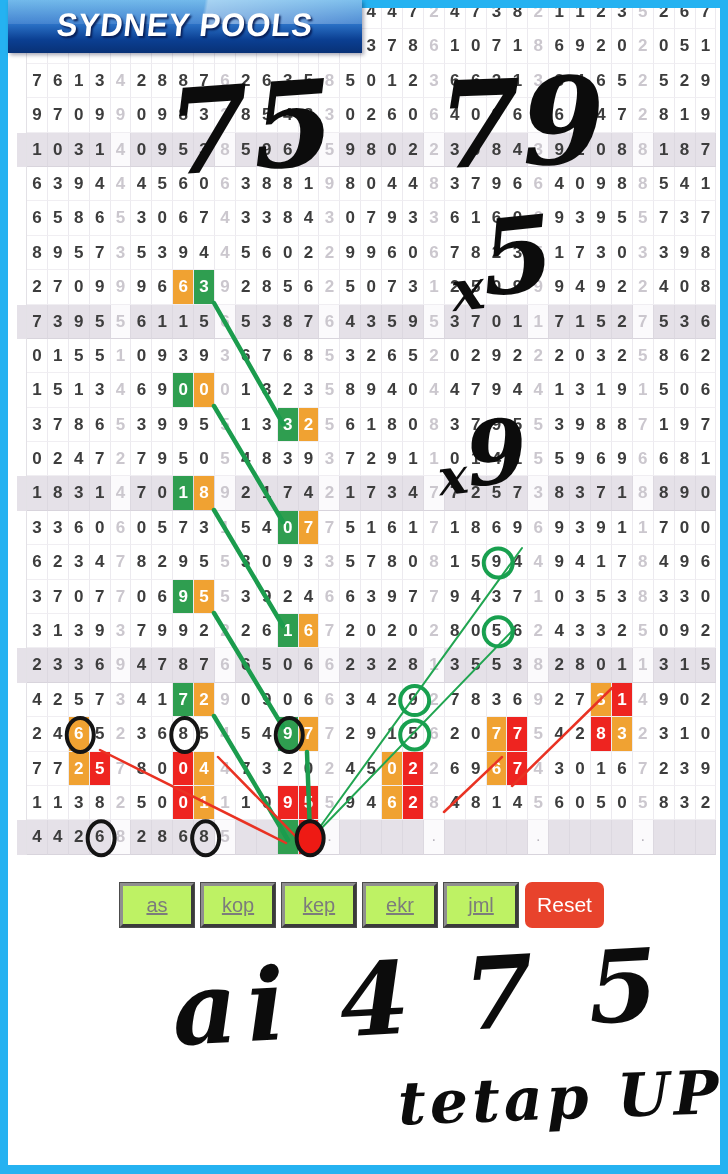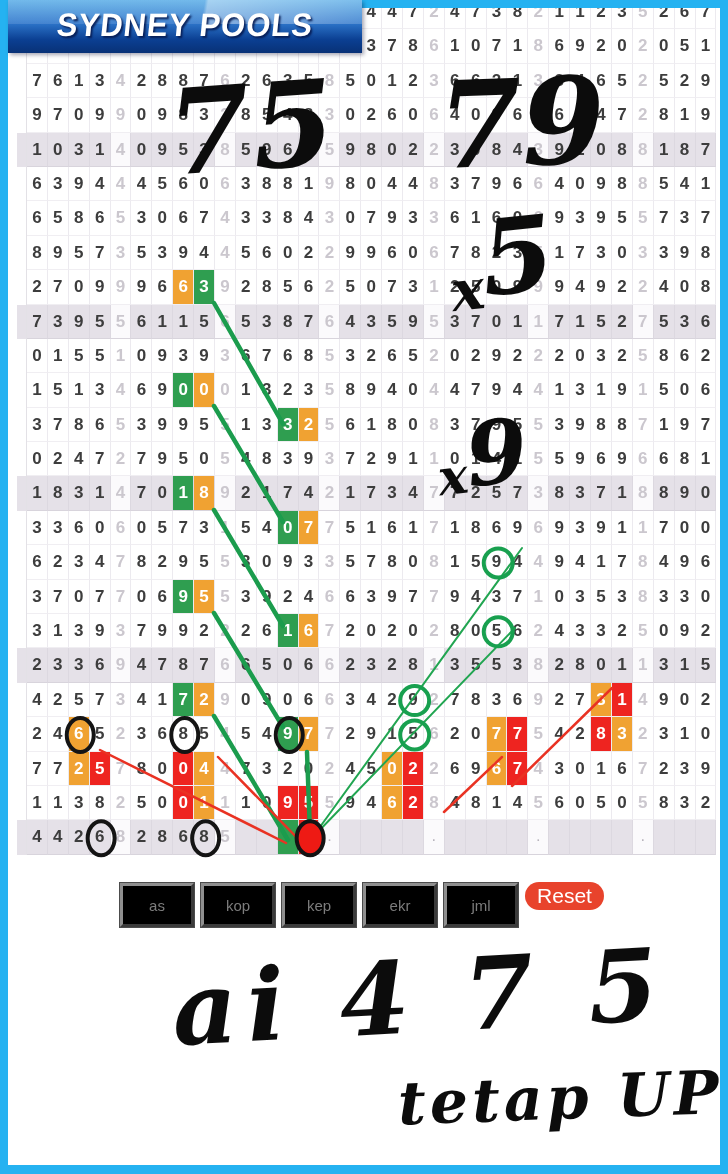--- a/index.html
+++ b/index.html
@@ -49,26 +49,26 @@
   #hand-79{left:438px;top:52px;font-size:120px;transform:rotate(-2deg);}
   #hand-x5 .x{font-size:56px;vertical-align:-12px;}
   #hand-x5{left:448px;top:196px;font-size:104px;transform:rotate(-6deg);}
   #hand-x9 .x{font-size:50px;vertical-align:-6px;}
   #hand-x9{left:436px;top:402px;font-size:88px;transform:rotate(-6deg);}
   #hand-ai{left:172px;top:938px;font-size:100px;transform:rotate(-3deg);letter-spacing:10px;}
   #hand-ups{left:398px;top:1062px;font-size:60px;transform:rotate(-2deg);letter-spacing:4px;}
 
   
   #btnbar{position:absolute;left:120px;top:883px;display:flex;gap:7px;z-index:15;}
-  .pbtn{width:74px;height:44px;box-sizing:border-box;background:#000000;
+  .pbtn{width:74px;height:44px;box-sizing:border-box;background:#bef264;
         border:3px outset #8f8f8f;outline:1px solid #4c4c4c;
-        color:#7c7c7c;font-size:15px;font-family:"Liberation Sans",sans-serif;
-        display:flex;align-items:center;justify-content:center;cursor:pointer;}
-  #reset-btn{width:79px;height:28px;margin-top:-1px;background:#e8432c;border:none;outline:none;
-        border-radius:16px;color:#fff;font-size:21px;display:flex;align-items:center;
+        color:#7c7c7c;font-size:20px;font-family:"Liberation Sans",sans-serif;
+        display:flex;align-items:center;justify-content:center;cursor:pointer;text-decoration:underline;}
+  #reset-btn{width:79px;height:46px;margin-top:-1px;background:#e8432c;border:none;outline:none;
+        border-radius:7px;color:#fff;font-size:21px;display:flex;align-items:center;
         justify-content:center;cursor:pointer;}
 </style>
 </head>
 <body>
 
 <div id="grid">
     <div class="grow">
       <div class="strip"></div>
       <div class="cell">7</div>
       <div class="cell">2</div>

